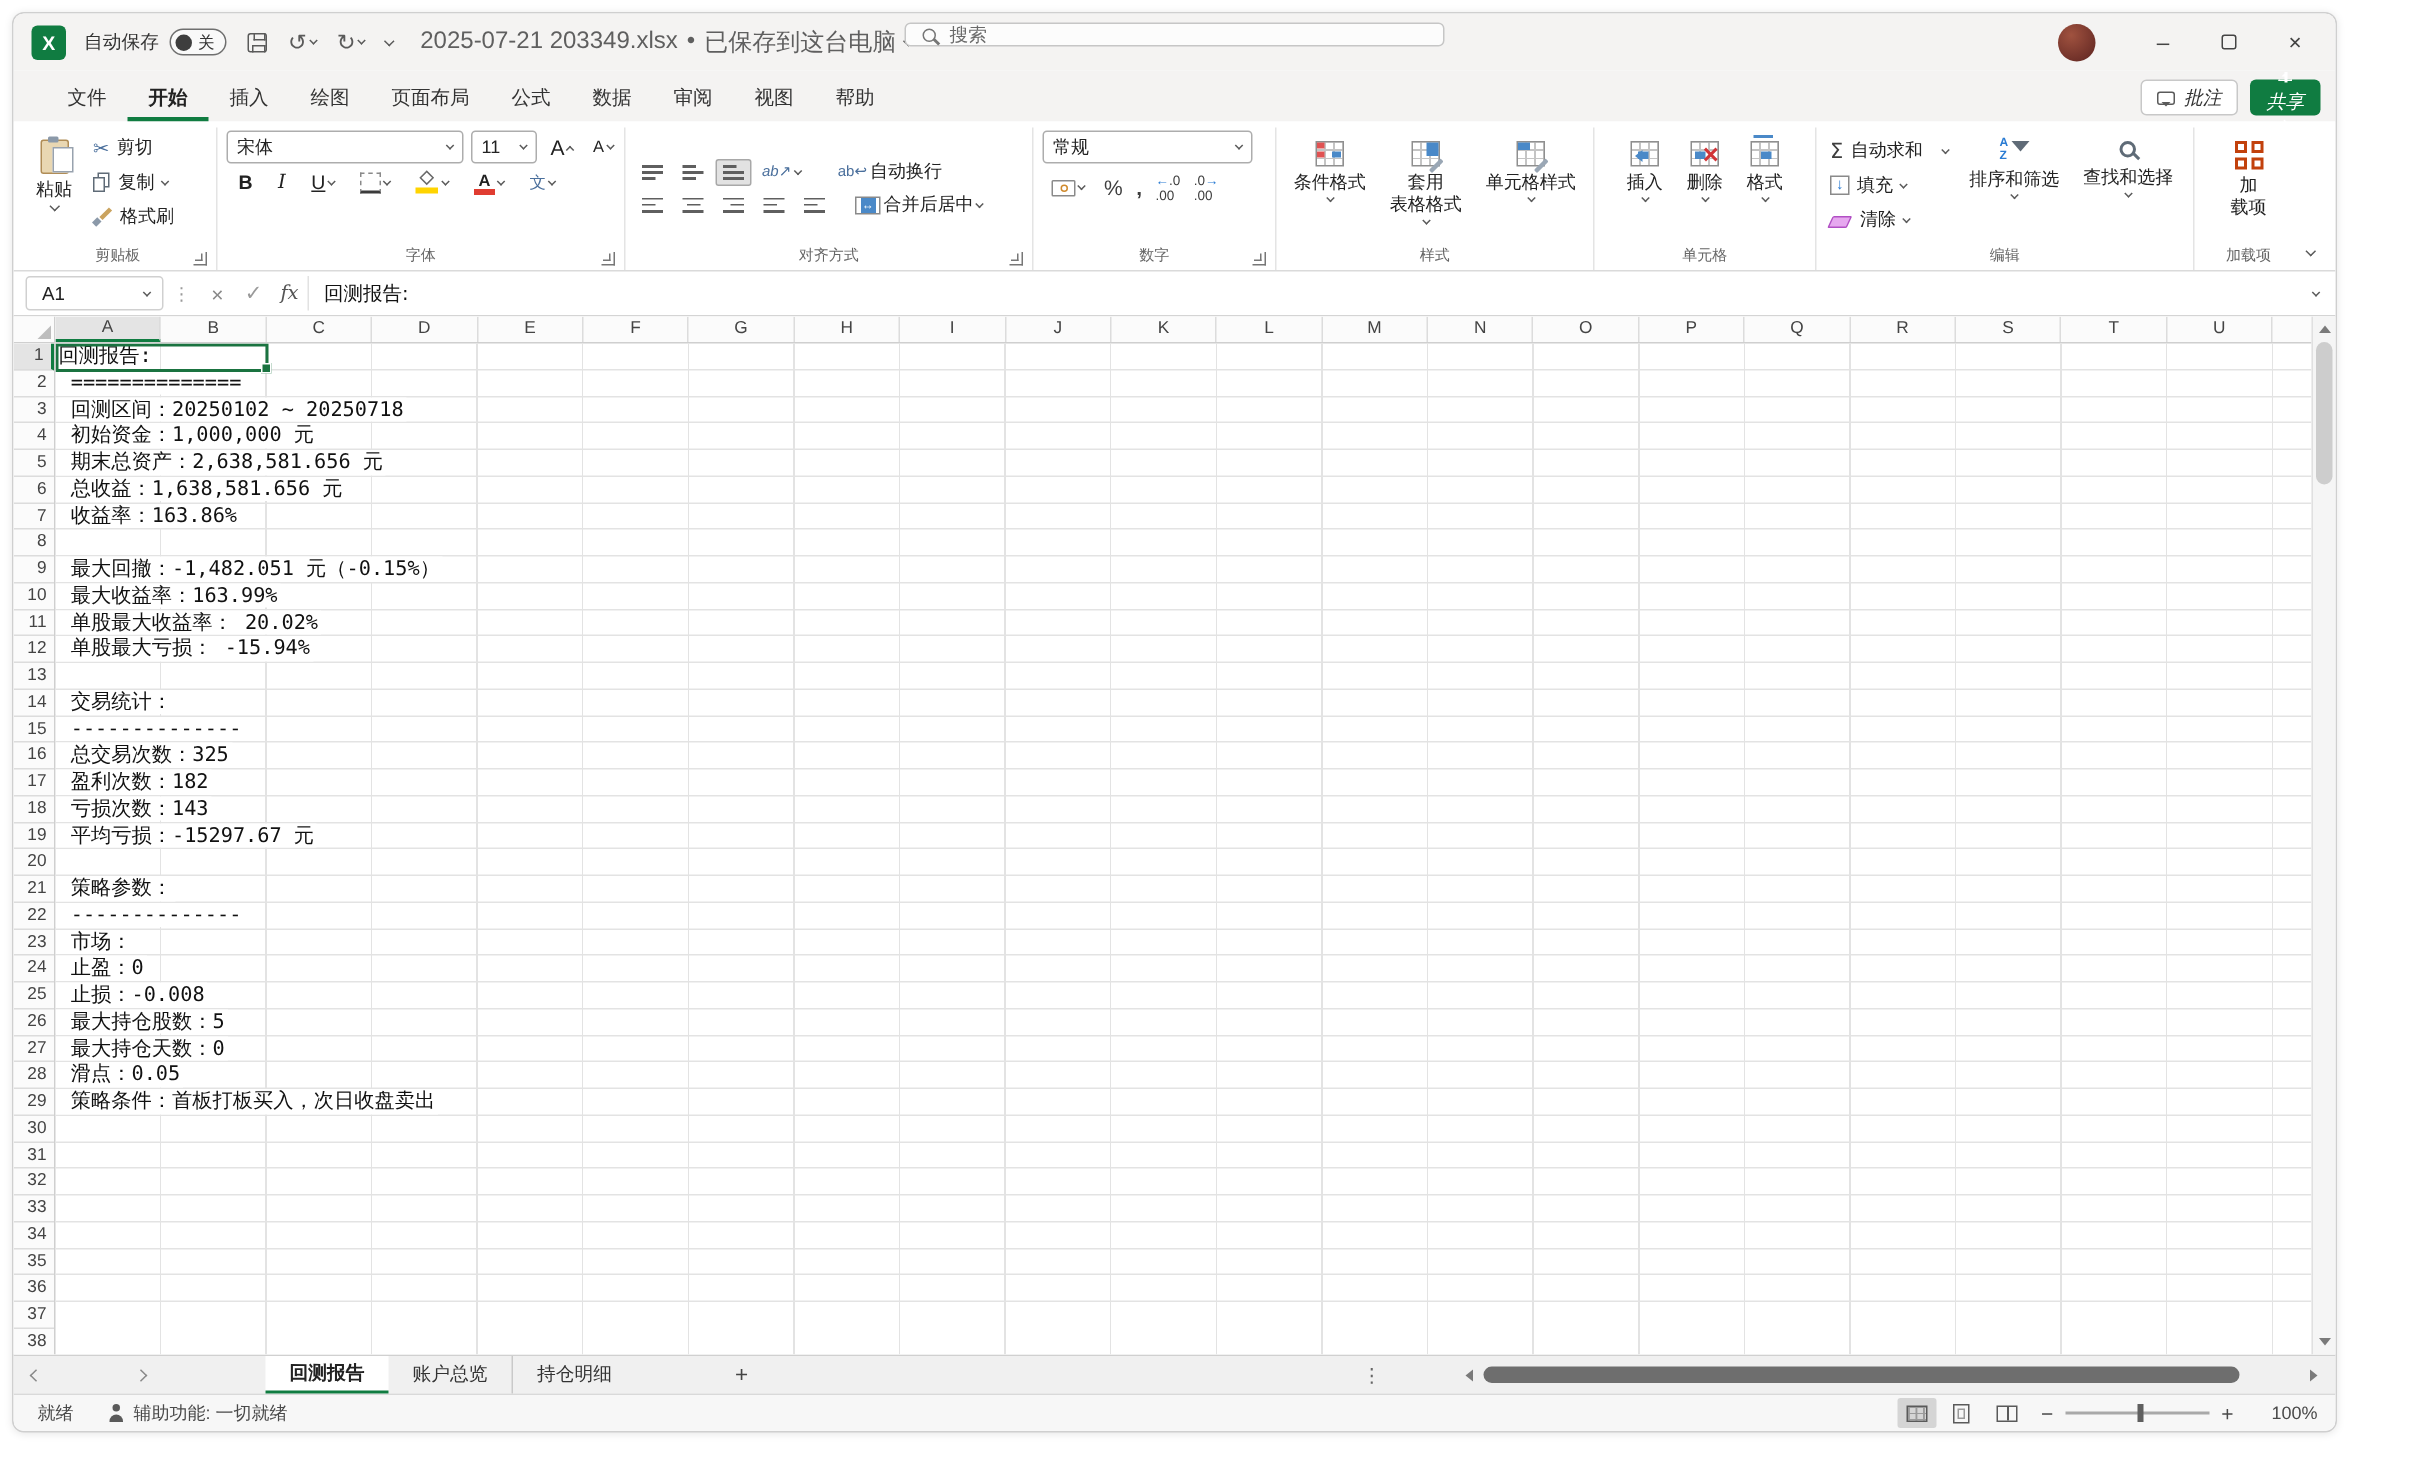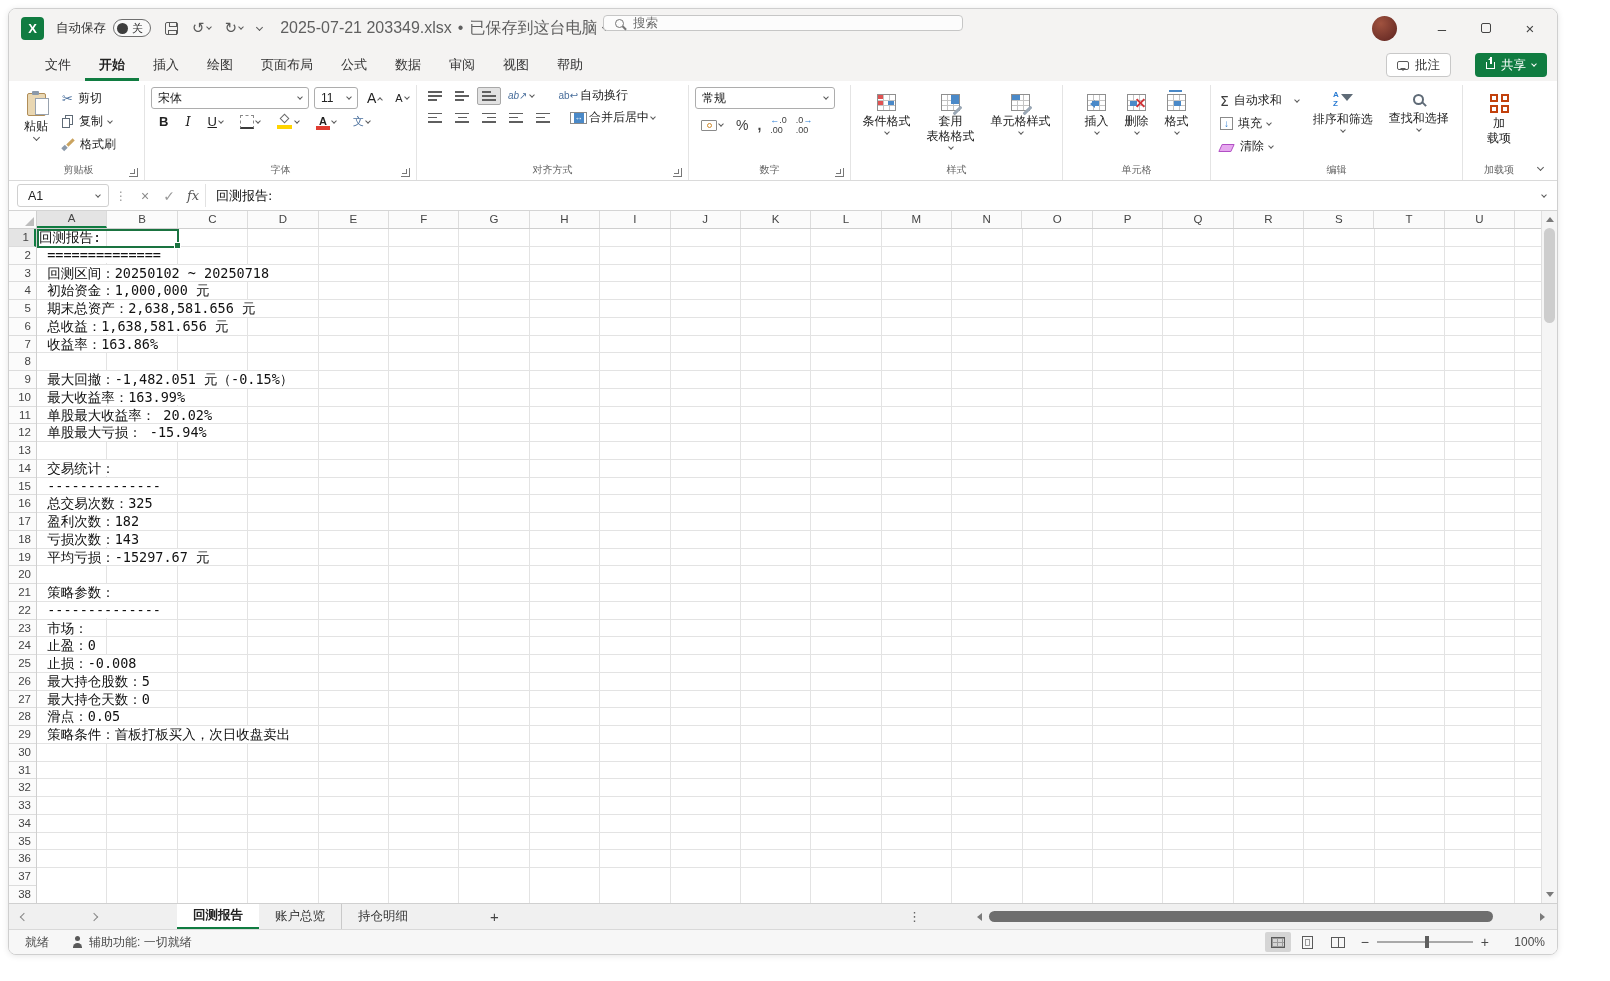--- a/index.html
+++ b/index.html
@@ -32,27 +32,27 @@
   .tb-right { margin-left:auto; display:flex; align-items:center; gap:10px; }
   .avatar { width:25px; height:25px; border-radius:50%; background:radial-gradient(circle at 35% 30%, #a0523f, #5c2320); margin-right:18px; }
   .winbtn { width:34px; height:28px; display:flex; align-items:center; justify-content:center; color:#444; font-size:15px; }
   .ico-max { width:10px; height:10px; border:1.2px solid #444; border-radius:2px; }
 
   
   .ribbontabs { height:34px; background:#f4f3f2; display:flex; align-items:flex-end; padding:0 10px 0 22px; flex:none; position:relative; }
   .rtab-list { display:flex; align-items:flex-end; height:100%; }
   .rtab { padding:8px 14px 7px; font-size:13px; color:#333; white-space:nowrap; }
   .rtab.active { font-weight:bold; color:#222; border-bottom:3px solid #107c41; padding-bottom:4px; }
-  .rt-right { margin-left:auto; display:flex; align-items:flex-start; gap:24px; margin-bottom:4px; }
+  .rt-right { margin-left:auto; display:flex; align-items:flex-start; gap:8px; margin-bottom:4px;font-style:italic; }
   .btn-comments { display:flex; align-items:center; gap:6px; border:1px solid #c8c8c8; background:#fff; border-radius:4px;
                   height:24px; padding:0 10px; font-size:12.5px; color:#333; }
   .ico-comment { width:12px; height:9px; border:1.3px solid #5a5a5a; border-radius:2px; position:relative; }
   .ico-comment::after { content:''; position:absolute; left:2px; bottom:-5px; border:3px solid transparent; border-top-color:#5a5a5a; }
   .btn-share { display:flex; align-items:center; gap:6px; background:#107c41; border-radius:4px; height:24px; padding:0 11px;
-               font-size:12.5px; color:#fff; }
+               font-size:12.5px; color:#fff;flex-direction:column; }
   .ico-share { width:9px; height:7px; border:1.3px solid #fff; border-top:none; position:relative; }
   .ico-share::before { content:''; position:absolute; left:3px; top:-5px; width:1.5px; height:7px; background:#fff; }
   .ico-share::after { content:''; position:absolute; left:1.2px; top:-6px; border:2.5px solid transparent; border-bottom-color:#fff; }
   .btn-share .chev { border-color:#fff; }
 
   
   .ribbon { height:100px; background:#fff; border-bottom:1px solid #dadada; display:flex; padding:4px 0 0 4px; flex:none; position:relative; }
   .rgroup { display:flex; flex-direction:column; border-right:1px solid #e4e4e4; padding:2px 6px 0; position:relative; flex:none; }
   .rg-body { flex:1; display:flex; align-items:flex-start; gap:6px; }
   .rg-footer { height:17px; text-align:center; font-size:10px; color:#666; position:relative; flex:none; }
@@ -343,21 +343,21 @@
               <span style="font-size:11px;color:#4a6f9c">文</span>
               <span class="chev sm"></span>
             </span>
         </div>
       </div>
       <div class="rg-footer"><span>字体</span>
         <span class="launcher"></span></div>
     </div>
 
     <div class="rgroup" style="width:272px">
-      <div class="rg-body col" style="gap:4px; width:100%;">
+      <div class="rg-body col" style="gap:4px; width:100%;margin-top:19px;">
         <div class="rowflex" style="gap:3px;">
           <span class="alignbtn">
               <span class="al top">
                 <i></i>
                 <i></i>
                 <i></i>
               </span>
             </span>
           <span class="alignbtn">
               <span class="al mid">

